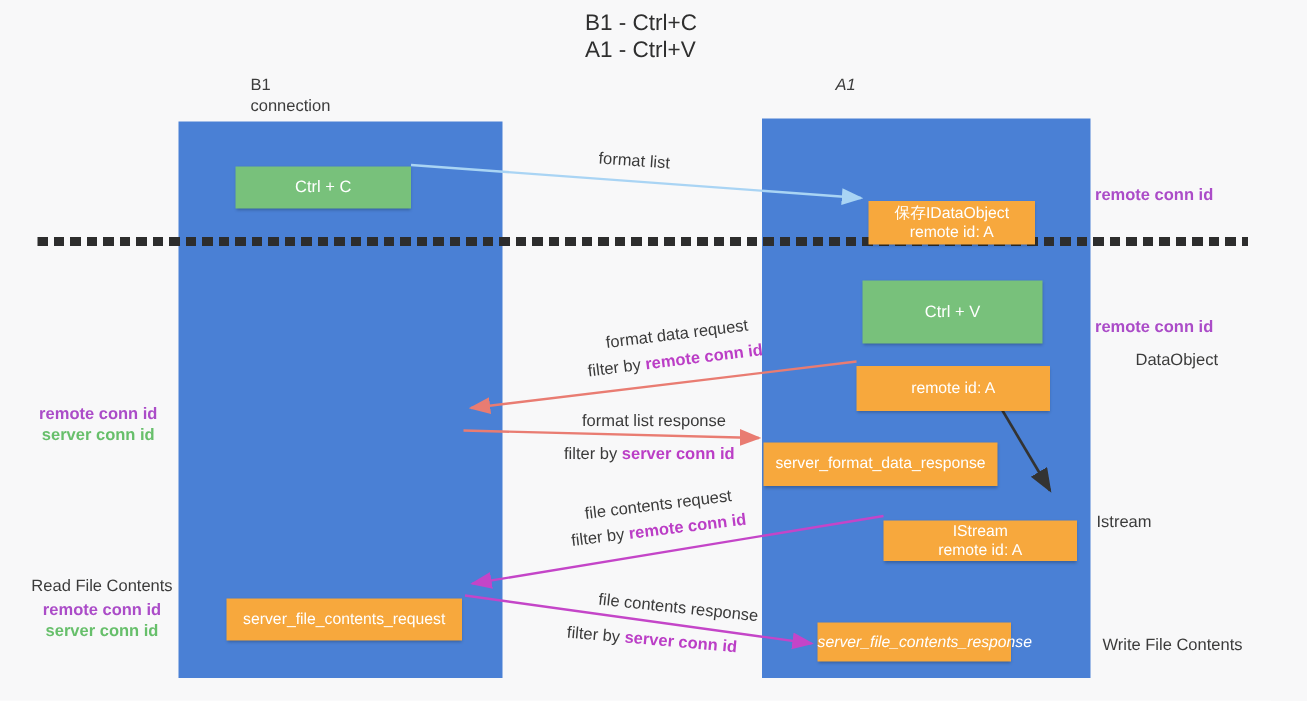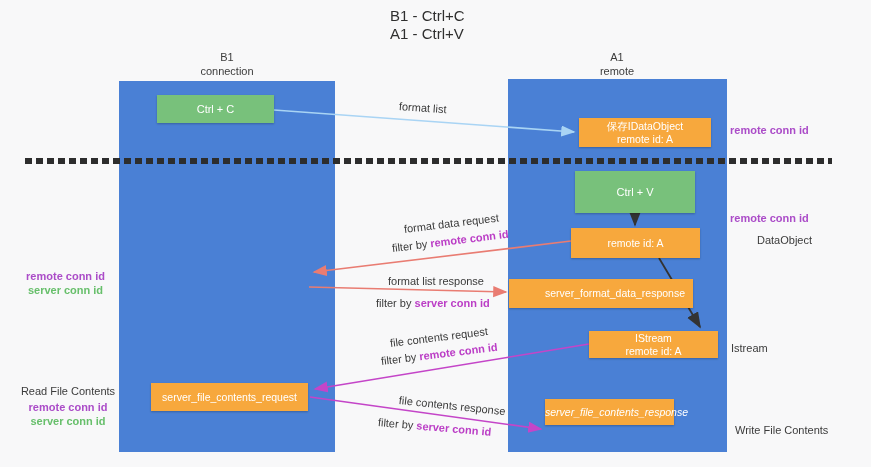--- a/index.html
+++ b/index.html
@@ -2,30 +2,31 @@
 <html><head>
 <meta charset="utf-8">
 <style>
   html,body{margin:0;padding:0;}
   .canvas{
     position:relative;width:871px;height:467px;background:#f8f8f9;
     font-family:"Liberation Sans",sans-serif;overflow:hidden;color:#3b3b3b;
   }
   .abs{position:absolute;}
   .lane{background:#4a80d5;z-index:1;}
-  .lane-header{font-size:11px;line-height:14px;text-align:center;color:#3c3c3c;z-index:3;}
+  .lane-header{font-size:11px;line-height:14px;text-align:left;color:#3c3c3c;z-index:3;}
   .title{font-size:15px;line-height:18px;color:#2f2f2f;z-index:3;}
   .dashed{
     height:6px;z-index:2;
     background:repeating-linear-gradient(90deg,#2d2d2d 0 7px,transparent 7px 11px);
   }
   .box{
     z-index:4;color:#fff;text-align:center;display:flex;flex-direction:column;
     justify-content:center;font-size:10.5px;line-height:13px;
     box-shadow:0 1px 2px rgba(0,0,0,.25);
+    margin-top:16px;
   }
   .box-orange{background:#f7a83d;}
   .box-green{background:#78c17b;font-size:11px;}
   .lbl{z-index:5;font-size:11px;white-space:nowrap;color:#3a3a3a;transform-origin:left center;}
   .purple{color:#ab4cc8;font-weight:bold;}
   .magenta{color:#bb3ec6;font-weight:bold;}
   .greentx{color:#67bf6b;font-weight:bold;}
   .side{z-index:5;font-size:11px;white-space:nowrap;}
   .side.bold{font-weight:bold;}
   .ctr{text-align:center;line-height:14px;}
@@ -38,23 +39,22 @@
 
   <div class="abs title" style="left:390px;top:7px;">
     <div>B1 - Ctrl+C</div>
     <div>A1 - Ctrl+V</div>
   </div>
 
   <div class="abs lane-header" style="left:167px;top:50px;width:120px;">
     <div>B1</div>
     <div>connection</div>
   </div>
-  <div class="abs lane-header" style="left:557px;top:50px;width:120px;">
+  <div class="abs lane-header" style="left:557px;top:50px;width:120px;font-style:italic;">
     <div>A1</div>
-    <div>remote</div>
   </div>
 
   <div class="abs lane" style="left:119px;top:81px;width:216px;height:371px;"></div>
   <div class="abs lane" style="left:508px;top:79px;width:219px;height:373px;"></div>
 
   <div class="abs dashed" style="left:25px;top:158px;width:807px;"></div>
 
   <svg class="arrows" width="871" height="467">
     <defs>
       <marker id="m-blue" markerWidth="9" markerHeight="8" refX="8" refY="3.5" orient="auto">
@@ -79,28 +79,28 @@
     <line x1="310" y1="397" x2="541" y2="429" stroke="#c445c8" stroke-width="1.6" marker-end="url(#m-mag)"></line>
   </svg>
 
   <div class="abs box box-green" style="left:157px;top:95px;width:117px;height:28px;">
     <span>Ctrl + C</span>
   </div>
   <div class="abs box box-green" style="left:575px;top:171px;width:120px;height:42px;">
     <span>Ctrl + V</span>
   </div>
 
-  <div class="abs box box-orange" style="left:579px;top:118px;width:132px;height:29px;">
+  <div class="abs box box-orange" style="left:579px;top:118px;width:111px;height:29px;">
     <span>保存IDataObject</span>
     <span>remote id: A</span>
   </div>
   <div class="abs box box-orange" style="left:571px;top:228px;width:129px;height:30px;">
     <span>remote id: A</span>
   </div>
-  <div class="abs box box-orange" style="left:509px;top:279px;width:156px;height:29px;padding-left:28px;">
+  <div class="abs box box-orange" style="left:509px;top:279px;width:156px;height:29px;">
     <span>server_format_data_response</span>
   </div>
   <div class="abs box box-orange" style="left:589px;top:331px;width:129px;height:27px;">
     <span>IStream</span>
     <span>remote id: A</span>
   </div>
   <div class="abs box box-orange" style="left:151px;top:383px;width:157px;height:28px;">
     <span>server_file_contents_request</span>
   </div>
   <div class="abs box box-orange" style="left:545px;top:399px;width:129px;height:26px;font-style:italic;">

